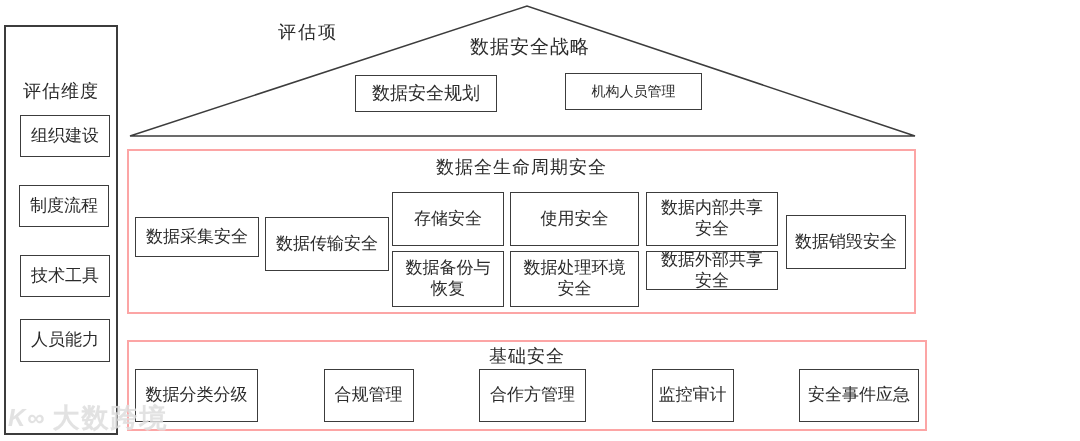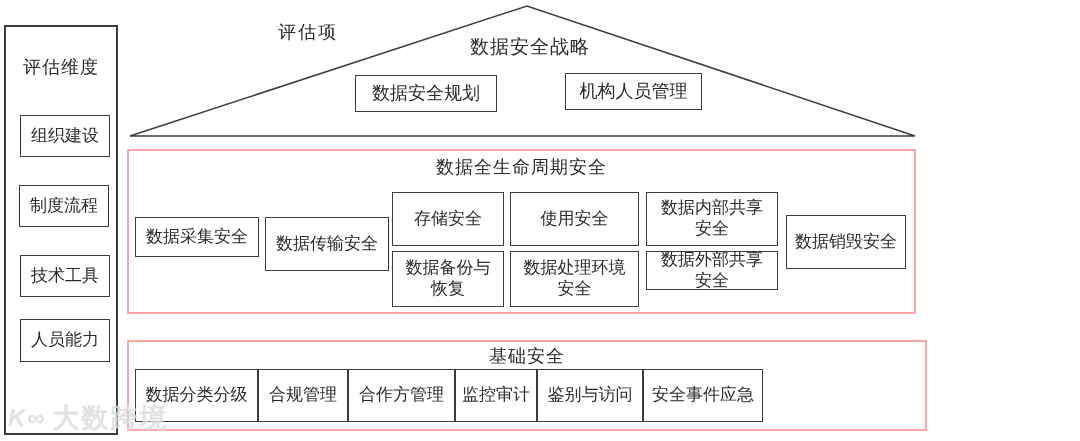--- a/index.html
+++ b/index.html
@@ -6,21 +6,21 @@
   .canvas{
     position:relative;width:1080px;height:441px;background:#fff;overflow:hidden;
     font-family:"Liberation Serif","DejaVu Serif",serif;color:#2b2b2b;
   }
   .box{
     position:absolute;border:1.5px solid #3c3c3c;background:#fff;
     display:flex;align-items:center;justify-content:center;text-align:center;
     font-size:17px;line-height:1.22;white-space:pre-line;box-sizing:border-box;
   }
   .panel{position:absolute;border:2px solid #3c3c3c;background:#fff;box-sizing:border-box;}
-  .panel-title{position:absolute;width:100%;text-align:center;font-size:18px;letter-spacing:1px;}
+  .panel-title{position:absolute;width:100%;text-align:center;font-size:18px;letter-spacing:1px;margin-top:24px;}
   .section{position:absolute;border:2px solid #fca5a5;background:#fff;box-sizing:border-box;}
   .section-title{position:absolute;width:100%;text-align:center;font-size:18px;letter-spacing:1px;}
   .float-label{position:absolute;font-size:18px;letter-spacing:2px;}
   .roof-title{position:absolute;text-align:center;font-size:19px;letter-spacing:1px;}
   .levels .box{font-size:16.5px;}
   .arrow-icon{position:absolute;left:50%;transform:translateX(-50%);}
   .watermark{
     position:absolute;left:8px;top:400px;display:flex;align-items:center;gap:6px;
     color:#dedede;opacity:.85;font-family:"Liberation Sans","DejaVu Sans",sans-serif;
     font-weight:bold;font-size:27px;letter-spacing:2px;pointer-events:none;z-index:5;
@@ -35,21 +35,21 @@
 <div class="canvas">
 
   <svg width="1080" height="441" style="position:absolute;left:0;top:0;pointer-events:none">
     <polygon points="130,136 527,6 915,136" fill="none" stroke="#3c3c3c" stroke-width="1.5"></polygon>
   </svg>
 
   <div class="float-label" style="left:278px;top:20px">评估项</div>
 
   <div class="roof-title" style="left:430px;top:34px;width:200px">数据安全战略</div>
   <div class="box" style="left:355px;top:75px;width:142px;height:37px;font-size:18px">数据安全规划</div>
-  <div class="box" style="left:565px;top:73px;width:137px;height:37px;font-size:18px">机构人员管理</div>
+  <div class="box" style="left:565px;top:73px;width:137px;height:37px;font-size:14px">机构人员管理</div>
 
   <div class="panel" style="left:4px;top:25px;width:114px;height:410px">
     <div class="panel-title" style="top:28px">评估维度</div>
     <div class="box" style="left:14px;top:88px;width:90px;height:42px">组织建设</div>
     <div class="box" style="left:13px;top:158px;width:90px;height:42px">制度流程</div>
     <div class="box" style="left:14px;top:228px;width:90px;height:42px">技术工具</div>
     <div class="box" style="left:14px;top:292px;width:90px;height:43px">人员能力</div>
   </div>
 
   <div class="section" style="left:127px;top:149px;width:789px;height:165px">
@@ -64,26 +64,25 @@
 安全</div>
     <div class="box" style="left:517px;top:41px;width:132px;height:54px">数据内部共享
 安全</div>
     <div class="box" style="left:517px;top:100px;width:132px;height:39px">数据外部共享
 安全</div>
     <div class="box" style="left:657px;top:64px;width:120px;height:54px">数据销毁安全</div>
   </div>
 
   <div class="section" style="left:127px;top:340px;width:800px;height:91px">
     <div class="section-title" style="top:2px">基础安全</div>
-    <div style="position:absolute;left:6px;right:6px;top:27px;height:53px;display:flex;">
+    <div style="position:absolute;left:6px;right:6px;top:27px;height:53px;display:flex;justify-content:space-between">
       <div class="box" style="position:relative;width:123px;height:53px">数据分类分级</div>
       <div class="box" style="position:relative;width:90px;height:53px">合规管理</div>
       <div class="box" style="position:relative;width:107px;height:53px">合作方管理</div>
       <div class="box" style="position:relative;width:82px;height:53px">监控审计</div>
-      <div class="box" style="position:relative;width:106px;height:53px">鉴别与访问</div>
       <div class="box" style="position:relative;width:120px;height:53px">安全事件应急</div>
     </div>
   </div>
 
 
   <div class="watermark">
     <span class="logo">K∞</span>
     <span>大数跨境</span>
   </div>
 

